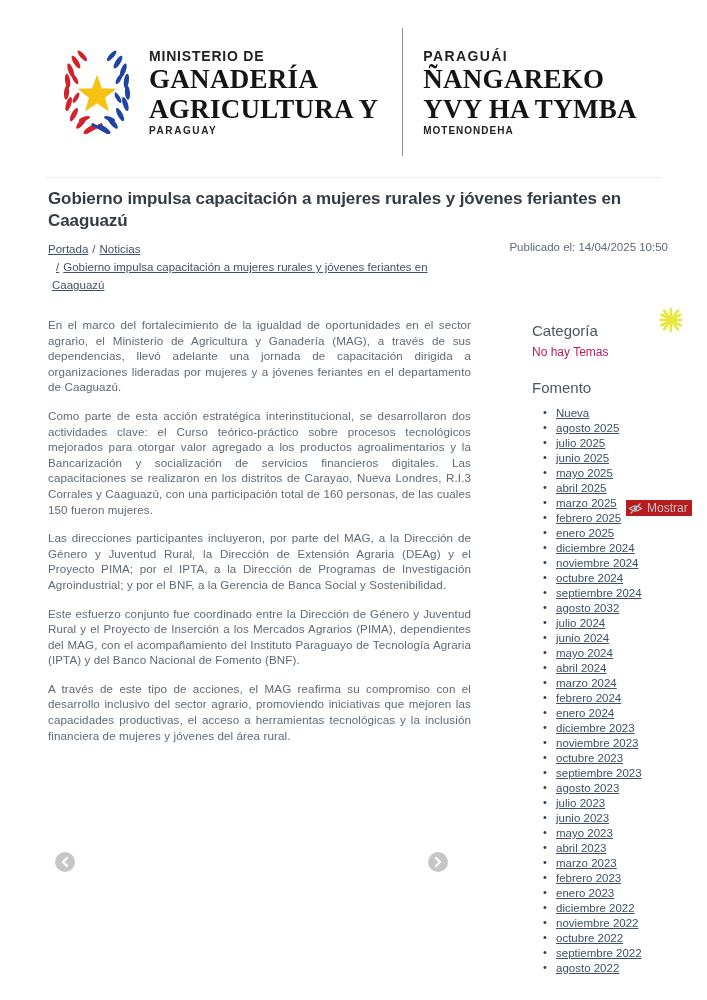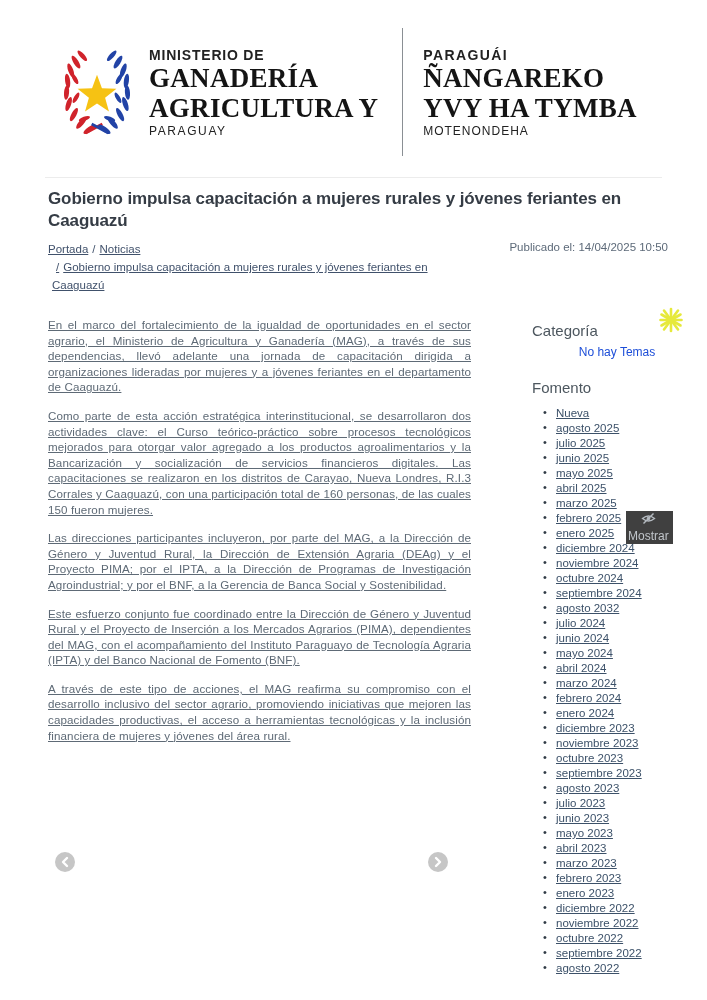--- a/index.html
+++ b/index.html
@@ -8,50 +8,50 @@
     font-family:"Liberation Sans",sans-serif;color:#5e6a76;
     -webkit-font-smoothing:antialiased;
   }
   
   .header{position:absolute;left:55px;top:28px;display:flex;align-items:center;}
   .emblem{width:84px;height:112px;flex:0 0 auto;}
   .logo-es{margin-left:10px;color:#1c1c1c;}
   .logo-kicker{font-size:14px;font-weight:700;letter-spacing:.8px;color:#222;}
   .logo-serif{font-family:"Liberation Serif","DejaVu Serif",serif;font-weight:700;
               font-size:27px;line-height:30px;color:#141414;letter-spacing:.3px;}
-  .logo-sub{font-size:12px;font-weight:400;letter-spacing:1.6px;color:#222;margin-top:1px;}
+  .logo-sub{font-size:10px;font-weight:700;letter-spacing:1.6px;color:#222;margin-top:1px;}
   .logo-divider{width:1px;background:#8a8f94;height:128px;margin:0 20px 0 24px;}
   .logo-gn{color:#1c1c1c;}
   
   .top-rule{position:absolute;left:45px;top:177px;width:617px;height:1px;background:#ececec;}
   
   .page-title{position:absolute;left:48px;top:188px;width:592px;margin:0;
     font-size:17px;line-height:22px;font-weight:700;color:#353c45;letter-spacing:-.1px;}
   .crumbs{position:absolute;left:48px;top:240px;width:430px;font-size:11.5px;line-height:18px;color:#40516b;}
   .crumbs a{color:#40516b;text-decoration:underline;}
   .crumb-sep{margin:0 4px;text-decoration:none;}
   .crumb-current{display:block;padding-left:4px;text-decoration:underline;}
   .pub-date{position:absolute;right:39px;top:241px;font-size:11.5px;color:#5d6a79;}
   
   .article{position:absolute;left:48px;top:317px;width:423px;}
   .article p{margin:0 0 13px 0;font-size:11.6px;line-height:15.6px;text-align:justify;
-    color:#5e6a76;letter-spacing:.1px;text-decoration:underline;}
+    color:#5e6a76;letter-spacing:.1px;}
   
   .sidebar{position:absolute;left:532px;top:322px;width:170px;}
   .side-head{font-size:15px;font-weight:400;color:#4d575f;margin:0 0 6px 0;}
-  .side-empty{font-size:12px;color:#1d4ed8;margin:0 0 20px 0;text-align:center;}
+  .side-empty{font-size:12px;color:#be185d;margin:0 0 20px 0;}
   .side-head2{margin-top:0;margin-bottom:9px;}
   .archives{list-style:none;margin:0;padding:0 0 0 24px;}
   .archives li{position:relative;height:15px;line-height:14px;}
   .archives li::before{content:"•";position:absolute;left:-13px;top:0;color:#2f3a44;font-size:11px;}
   .archives a{font-size:11.5px;color:#3c5169;text-decoration:underline;white-space:nowrap;}
   
   .a11y-burst{position:absolute;left:657px;top:305px;width:28px;height:30px;cursor:pointer;}
-  .mostrar{position:absolute;left:626px;top:511px;display:flex;align-items:center;gap:4px;
-    background:#404040;padding:1px 4px 1px 2px;flex-direction:column;}
+  .mostrar{position:absolute;left:626px;top:500px;display:flex;align-items:center;gap:4px;
+    background:#b91c1c;padding:1px 4px 1px 2px;}
   .mostrar .label{font-size:12px;color:#c0c5ca;}
   
   .nav-circle{position:absolute;top:852px;width:20px;height:20px;border-radius:50%;
     background:#c6c6c6;display:flex;align-items:center;justify-content:center;cursor:pointer;border:none;padding:0;}
   .nav-prev{left:55px;}
   .nav-next{left:428px;}
 </style>
 </head>
 <body>
 

